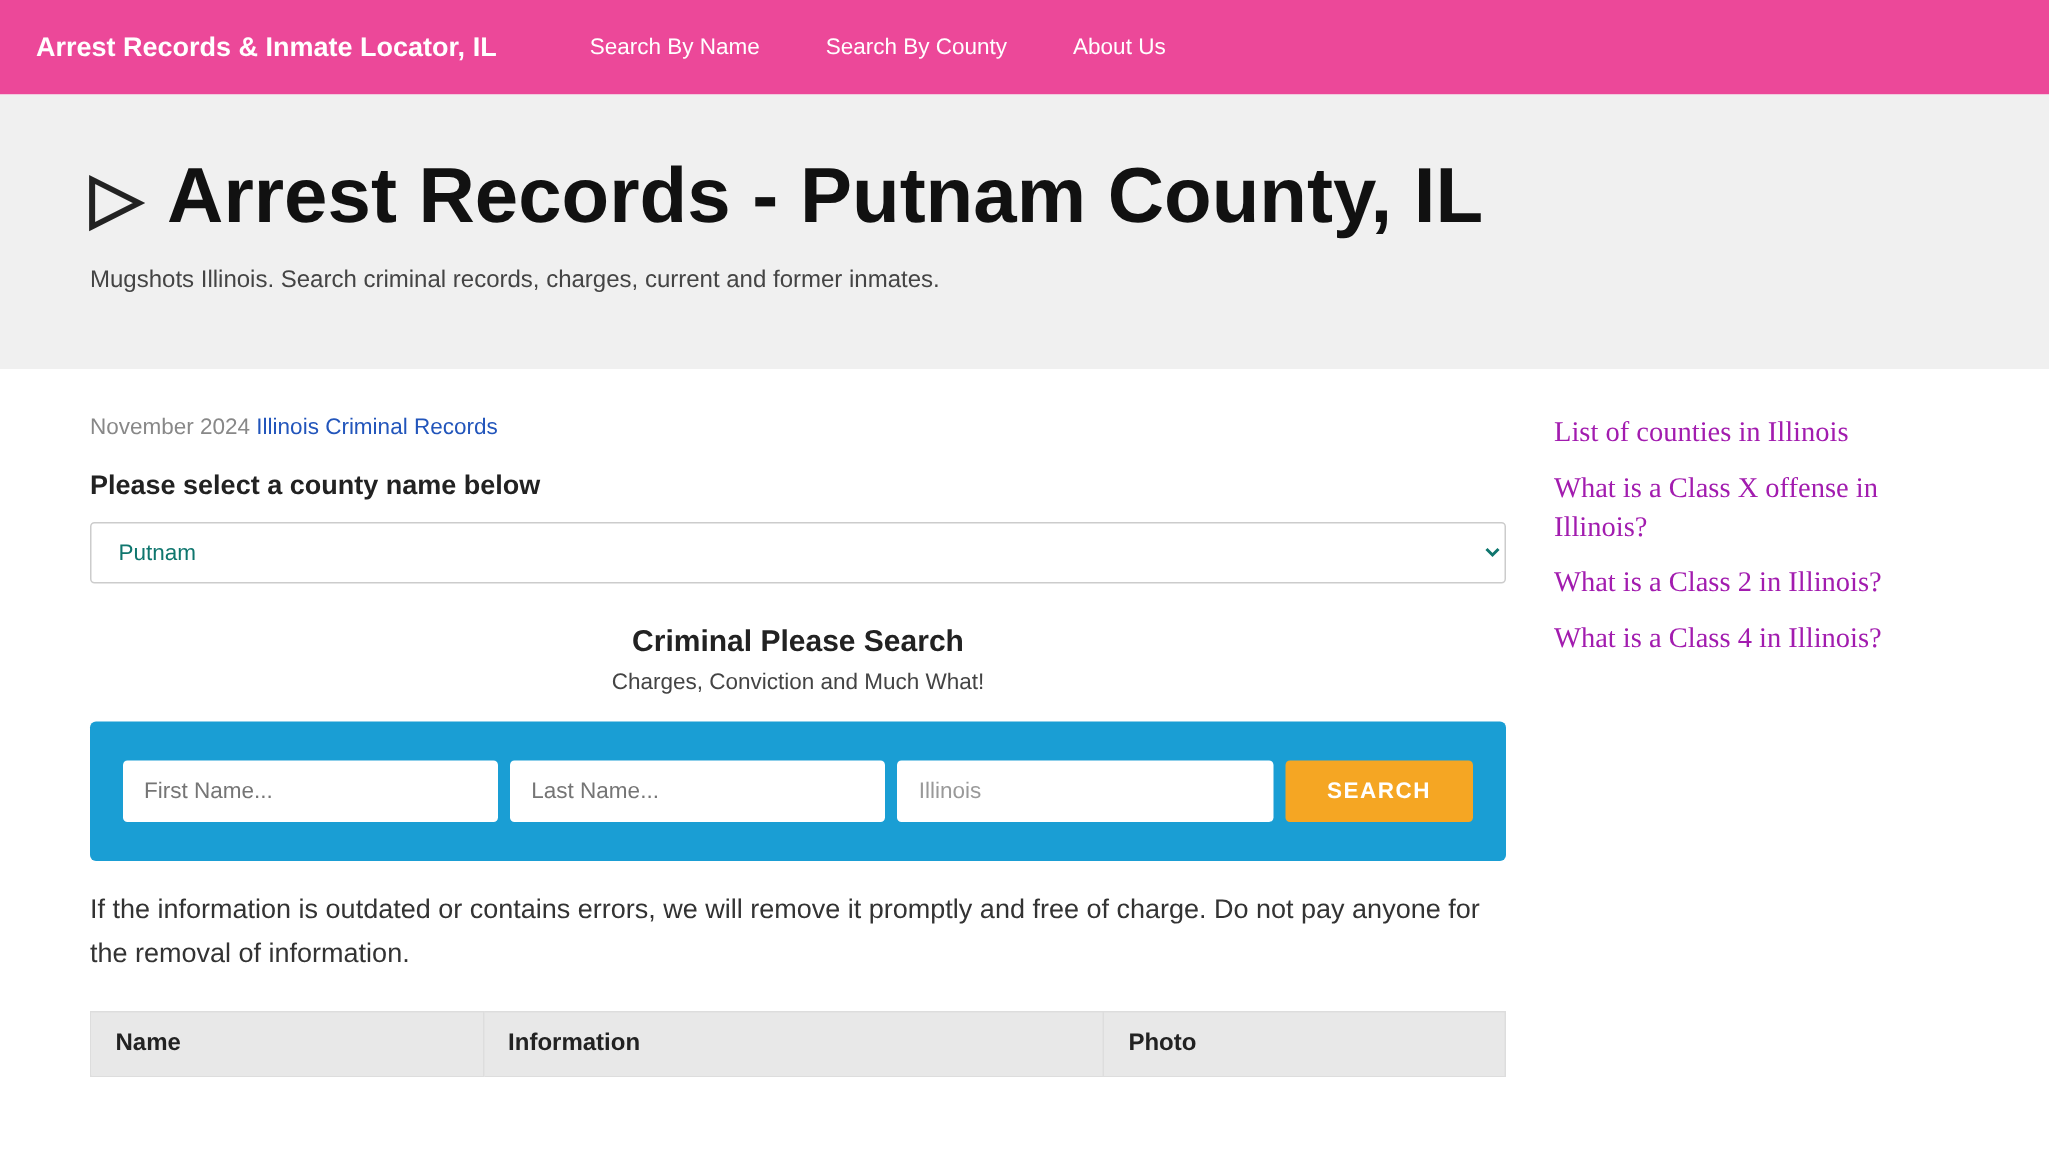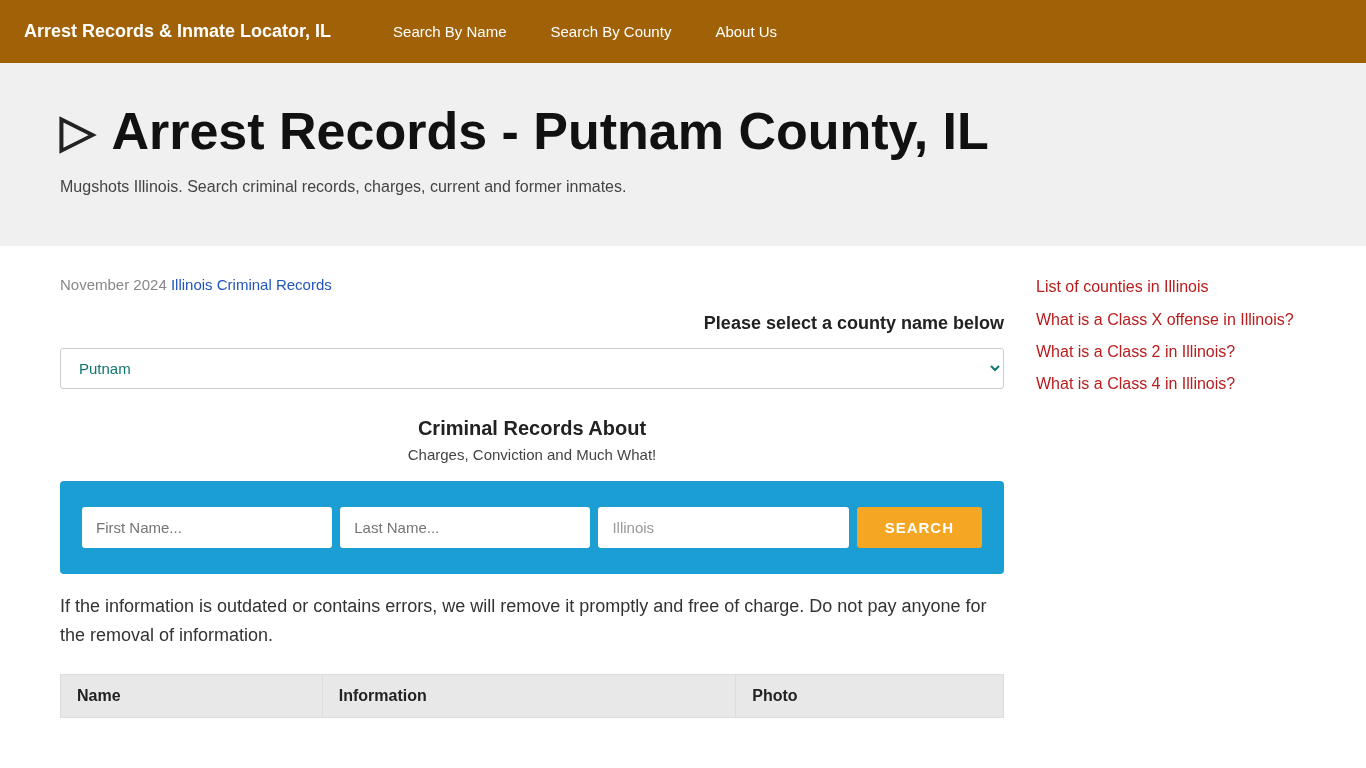--- a/index.html
+++ b/index.html
@@ -1,20 +1,20 @@
 <!DOCTYPE html>
 <html><head>
   <meta charset="utf-8">
   <style>
     * { margin: 0; padding: 0; box-sizing: border-box; }
     body { font-family: Georgia, 'Times New Roman', serif; background: #fff; color: #222; font-size: 16px; }
 
     
     nav {
-      background-color: #a16207;
+      background-color: #ec4899;
       display: flex;
       align-items: center;
       padding: 0 24px;
       height: 63px;
     }
     .nav-brand {
       color: #fff;
       font-size: 18px;
       font-weight: bold;
       font-family: Arial, sans-serif;
@@ -87,21 +87,21 @@
     }
     .date-row a {
       color: #2255bb;
       text-decoration: none;
     }
 
     
     .county-label {
       font-size: 18px;
       font-weight: bold;
-      text-align: right;
+      text-align: left;
       margin-bottom: 14px;
       font-family: Arial, sans-serif;
     }
     .county-select {
       width: 100%;
       padding: 10px 14px;
       font-size: 15px;
       border: 1px solid #ccc;
       border-radius: 3px;
       background: #fff;
@@ -180,24 +180,24 @@
       text-align: left;
       font-size: 16px;
       font-weight: bold;
       font-family: Arial, sans-serif;
       border: 1px solid #ddd;
     }
 
     
     .sidebar-link {
       display: block;
-      color: #b91c1c;
+      color: #a21caf;
       text-decoration: none;
-      font-size: 16px;
-      font-family: Liberation Sans, sans-serif;
+      font-size: 19px;
+      font-family: Liberation Serif, serif;
       margin-bottom: 10px;
       line-height: 1.4;
     }
   </style>
 </head>
 <body>
 
 <nav>
   <div class="nav-brand">Arrest Records &amp; Inmate Locator, IL</div>
   <div class="nav-links">
@@ -224,21 +224,21 @@
       <span>November 2024 </span><a>Illinois Criminal Records</a>
     </div>
 
     
     <div class="county-label">Please select a county name below</div>
 
     
     <select class="county-select" id="county-select"><option value="Adams">Adams</option><option value="Alexander">Alexander</option><option value="Bond">Bond</option><option value="Boone">Boone</option><option value="Brown">Brown</option><option value="Bureau">Bureau</option><option value="Calhoun">Calhoun</option><option value="Carroll">Carroll</option><option value="Cass">Cass</option><option value="Champaign">Champaign</option><option value="Christian">Christian</option><option value="Clark">Clark</option><option value="Clay">Clay</option><option value="Clinton">Clinton</option><option value="Coles">Coles</option><option value="Cook">Cook</option><option value="Crawford">Crawford</option><option value="Cumberland">Cumberland</option><option value="DeKalb">DeKalb</option><option value="DeWitt">DeWitt</option><option value="Douglas">Douglas</option><option value="DuPage">DuPage</option><option value="Edgar">Edgar</option><option value="Edwards">Edwards</option><option value="Effingham">Effingham</option><option value="Fayette">Fayette</option><option value="Ford">Ford</option><option value="Franklin">Franklin</option><option value="Fulton">Fulton</option><option value="Gallatin">Gallatin</option><option value="Greene">Greene</option><option value="Grundy">Grundy</option><option value="Hamilton">Hamilton</option><option value="Hancock">Hancock</option><option value="Hardin">Hardin</option><option value="Henderson">Henderson</option><option value="Henry">Henry</option><option value="Iroquois">Iroquois</option><option value="Jackson">Jackson</option><option value="Jasper">Jasper</option><option value="Jefferson">Jefferson</option><option value="Jersey">Jersey</option><option value="Jo Daviess">Jo Daviess</option><option value="Johnson">Johnson</option><option value="Kane">Kane</option><option value="Kankakee">Kankakee</option><option value="Kendall">Kendall</option><option value="Knox">Knox</option><option value="Lake">Lake</option><option value="LaSalle">LaSalle</option><option value="Lawrence">Lawrence</option><option value="Lee">Lee</option><option value="Livingston">Livingston</option><option value="Logan">Logan</option><option value="Macon">Macon</option><option value="Macoupin">Macoupin</option><option value="Madison">Madison</option><option value="Marion">Marion</option><option value="Marshall">Marshall</option><option value="Mason">Mason</option><option value="Massac">Massac</option><option value="McDonough">McDonough</option><option value="McHenry">McHenry</option><option value="McLean">McLean</option><option value="Menard">Menard</option><option value="Mercer">Mercer</option><option value="Monroe">Monroe</option><option value="Montgomery">Montgomery</option><option value="Morgan">Morgan</option><option value="Moultrie">Moultrie</option><option value="Ogle">Ogle</option><option value="Peoria">Peoria</option><option value="Perry">Perry</option><option value="Piatt">Piatt</option><option value="Pike">Pike</option><option value="Pope">Pope</option><option value="Pulaski">Pulaski</option><option value="Putnam" selected="">Putnam</option><option value="Randolph">Randolph</option><option value="Richland">Richland</option><option value="Rock Island">Rock Island</option><option value="Saline">Saline</option><option value="Sangamon">Sangamon</option><option value="Schuyler">Schuyler</option><option value="Scott">Scott</option><option value="Shelby">Shelby</option><option value="St. Clair">St. Clair</option><option value="Stark">Stark</option><option value="Stephenson">Stephenson</option><option value="Tazewell">Tazewell</option><option value="Union">Union</option><option value="Vermilion">Vermilion</option><option value="Wabash">Wabash</option><option value="Warren">Warren</option><option value="Washington">Washington</option><option value="Wayne">Wayne</option><option value="White">White</option><option value="Whiteside">Whiteside</option><option value="Will">Will</option><option value="Williamson">Williamson</option><option value="Winnebago">Winnebago</option><option value="Woodford">Woodford</option></select>
 
     
-    <div class="search-section-title">Criminal Records About</div>
+    <div class="search-section-title">Criminal Please Search</div>
     <div class="search-section-sub">Charges, Conviction and Much What!</div>
 
     
     <div class="search-box">
       <input type="text" id="first-name-input" placeholder="First Name..." style="">
       <input type="text" id="last-name-input" placeholder="Last Name..." style="">
       <input type="text" id="state-input" value="Illinois" style="">
       <button class="search-btn">SEARCH</button>
     </div>
 

